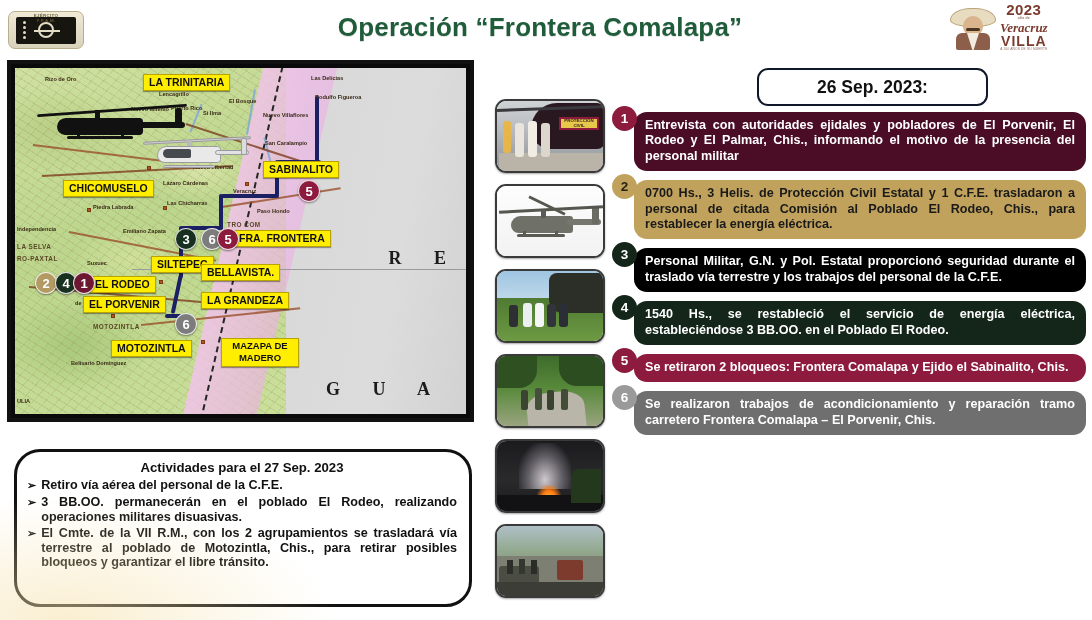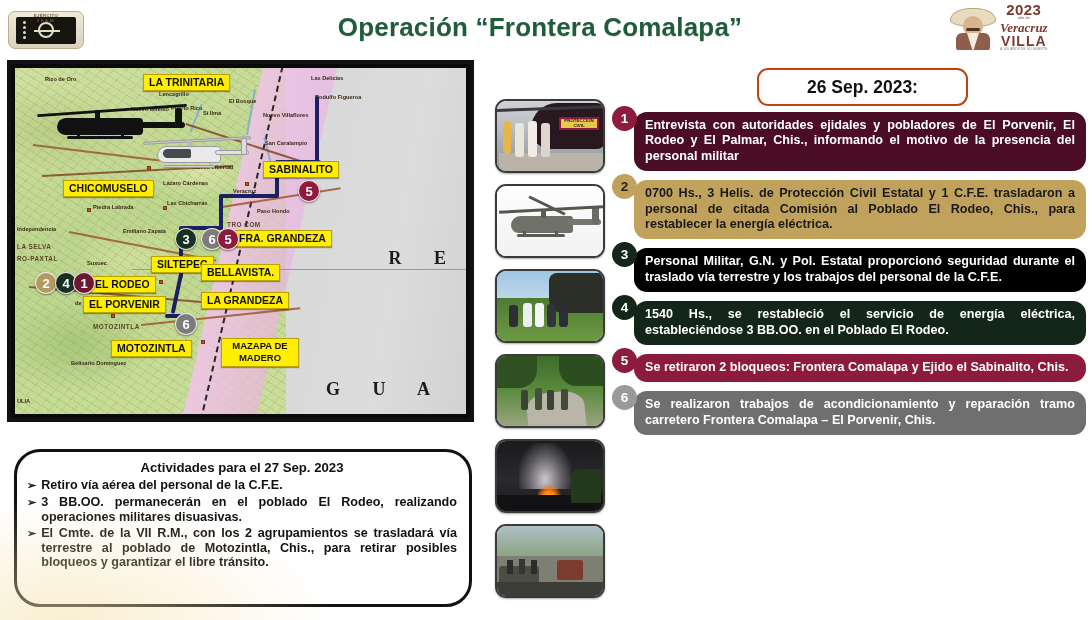--- a/index.html
+++ b/index.html
@@ -214,22 +214,22 @@
   .photos { position: absolute; left: 495px; top: 99px; width: 110px; }
   .photo {
     position: relative; width: 110px; height: 74px; margin-bottom: 11px;
     border: 2px solid #3a3a3a; border-radius: 11px; overflow: hidden;
     box-shadow: 0 1px 2px rgba(0,0,0,.35);
   }
   .ph-sky  { position: absolute; inset: 0; }
 
   
   .date-pill {
-    position: absolute; left: 757px; top: 68px; width: 211px; height: 38px;
-    background: #fff; border: 2px solid #c2410c; border-radius: 11px;
+    position: absolute; left: 757px; top: 68px; width: 231px; height: 38px;
+    background: #fff; border: 2px solid #0f172a; border-radius: 11px;
     display: flex; align-items: center; justify-content: center;
     font-size: 17.5px; font-weight: 700; color: #111;
   }
   .items { position: absolute; left: 612px; top: 112px; width: 474px; }
   .item { position: relative; margin-bottom: 9px; }
   .item .bubble {
     margin-left: 22px; border-radius: 13px; padding: 6px 11px 7px 11px;
     font-size: 12.6px; font-weight: 700; line-height: 15.4px; text-align: justify;
   }
   .item .num {
@@ -367,21 +367,21 @@
           <div class="body"></div>
         <div class="win"></div>
           <div class="tail"></div>
           <div class="fin"></div>
           <div class="sk1"></div>
       </div>
 
       <div class="ylabel" style="left:128px;top:6px;">LA TRINITARIA</div>
       <div class="ylabel" style="left:48px;top:112px;">CHICOMUSELO</div>
       <div class="ylabel" style="left:248px;top:93px;">SABINALITO</div>
-      <div class="ylabel" style="left:218px;top:162px;">FRA. GRANDEZA</div>
+      <div class="ylabel" style="left:218px;top:162px;">FRA. FRONTERA</div>
       <div class="ylabel" style="left:136px;top:188px;">SILTEPEC</div>
       <div class="ylabel" style="left:186px;top:196px;">BELLAVISTA.</div>
       <div class="ylabel" style="left:74px;top:208px;">EL RODEO</div>
       <div class="ylabel" style="left:186px;top:224px;">LA GRANDEZA</div>
       <div class="ylabel" style="left:68px;top:228px;">EL PORVENIR</div>
       <div class="ylabel" style="left:96px;top:272px;">MOTOZINTLA</div>
       <div class="ylabel two sm" style="left:206px;top:270px;width:78px;">MAZAPA DE MADERO</div>
 
       <div class="mbadge" style="left:283px;top:112px;background:#8d1b3d;">5</div>
       <div class="mbadge" style="left:160px;top:160px;background:#17301f;">3</div>

